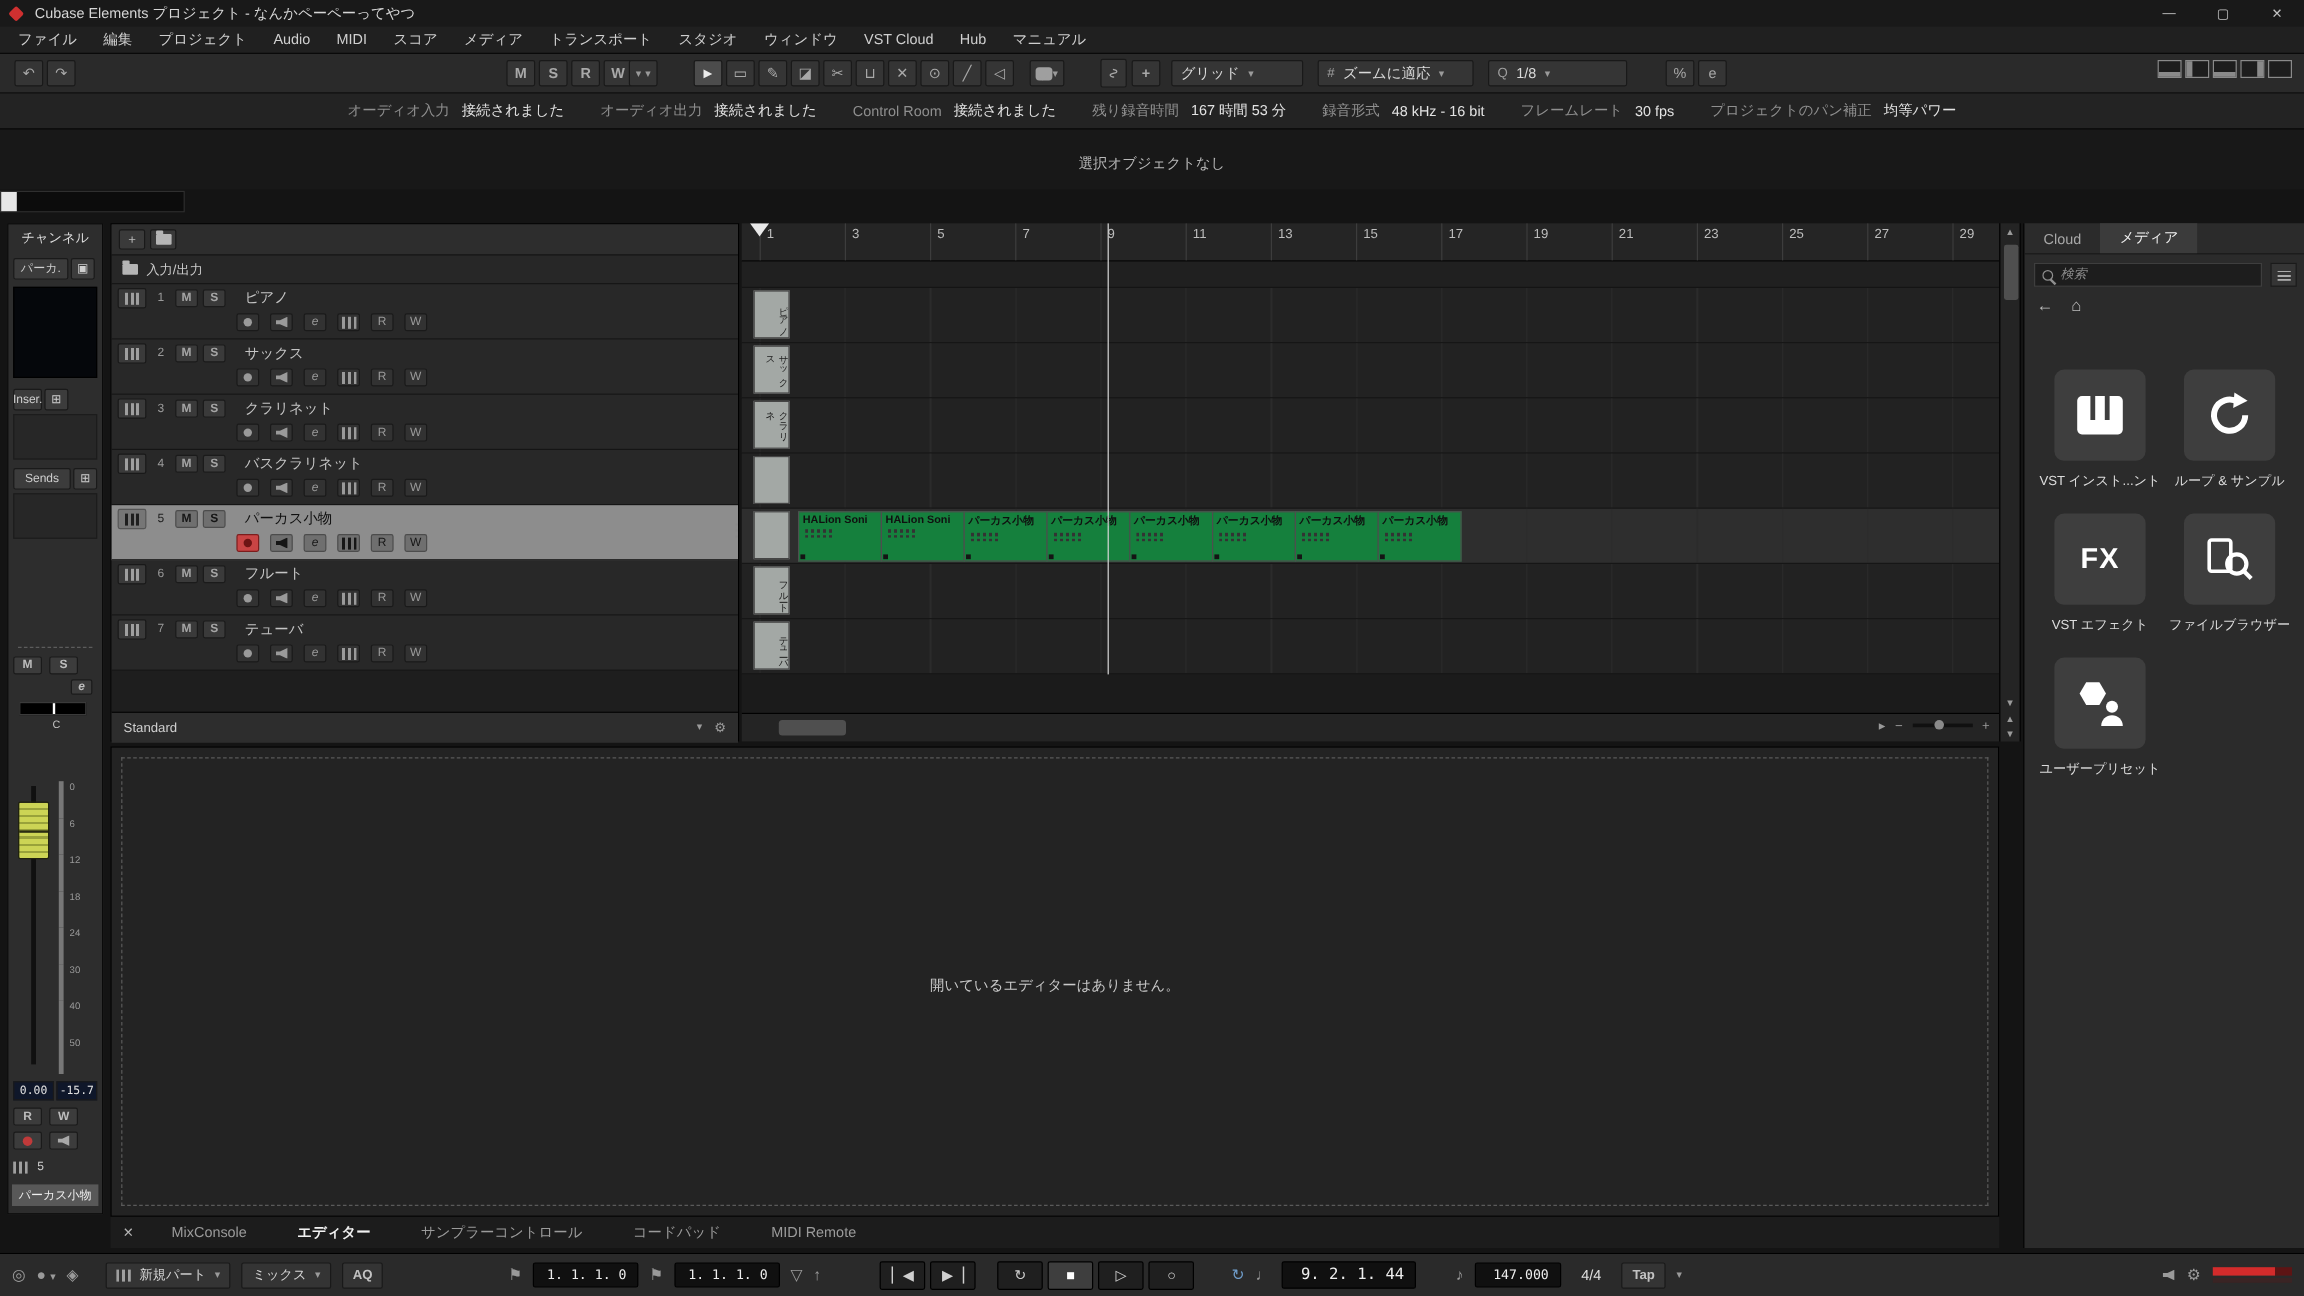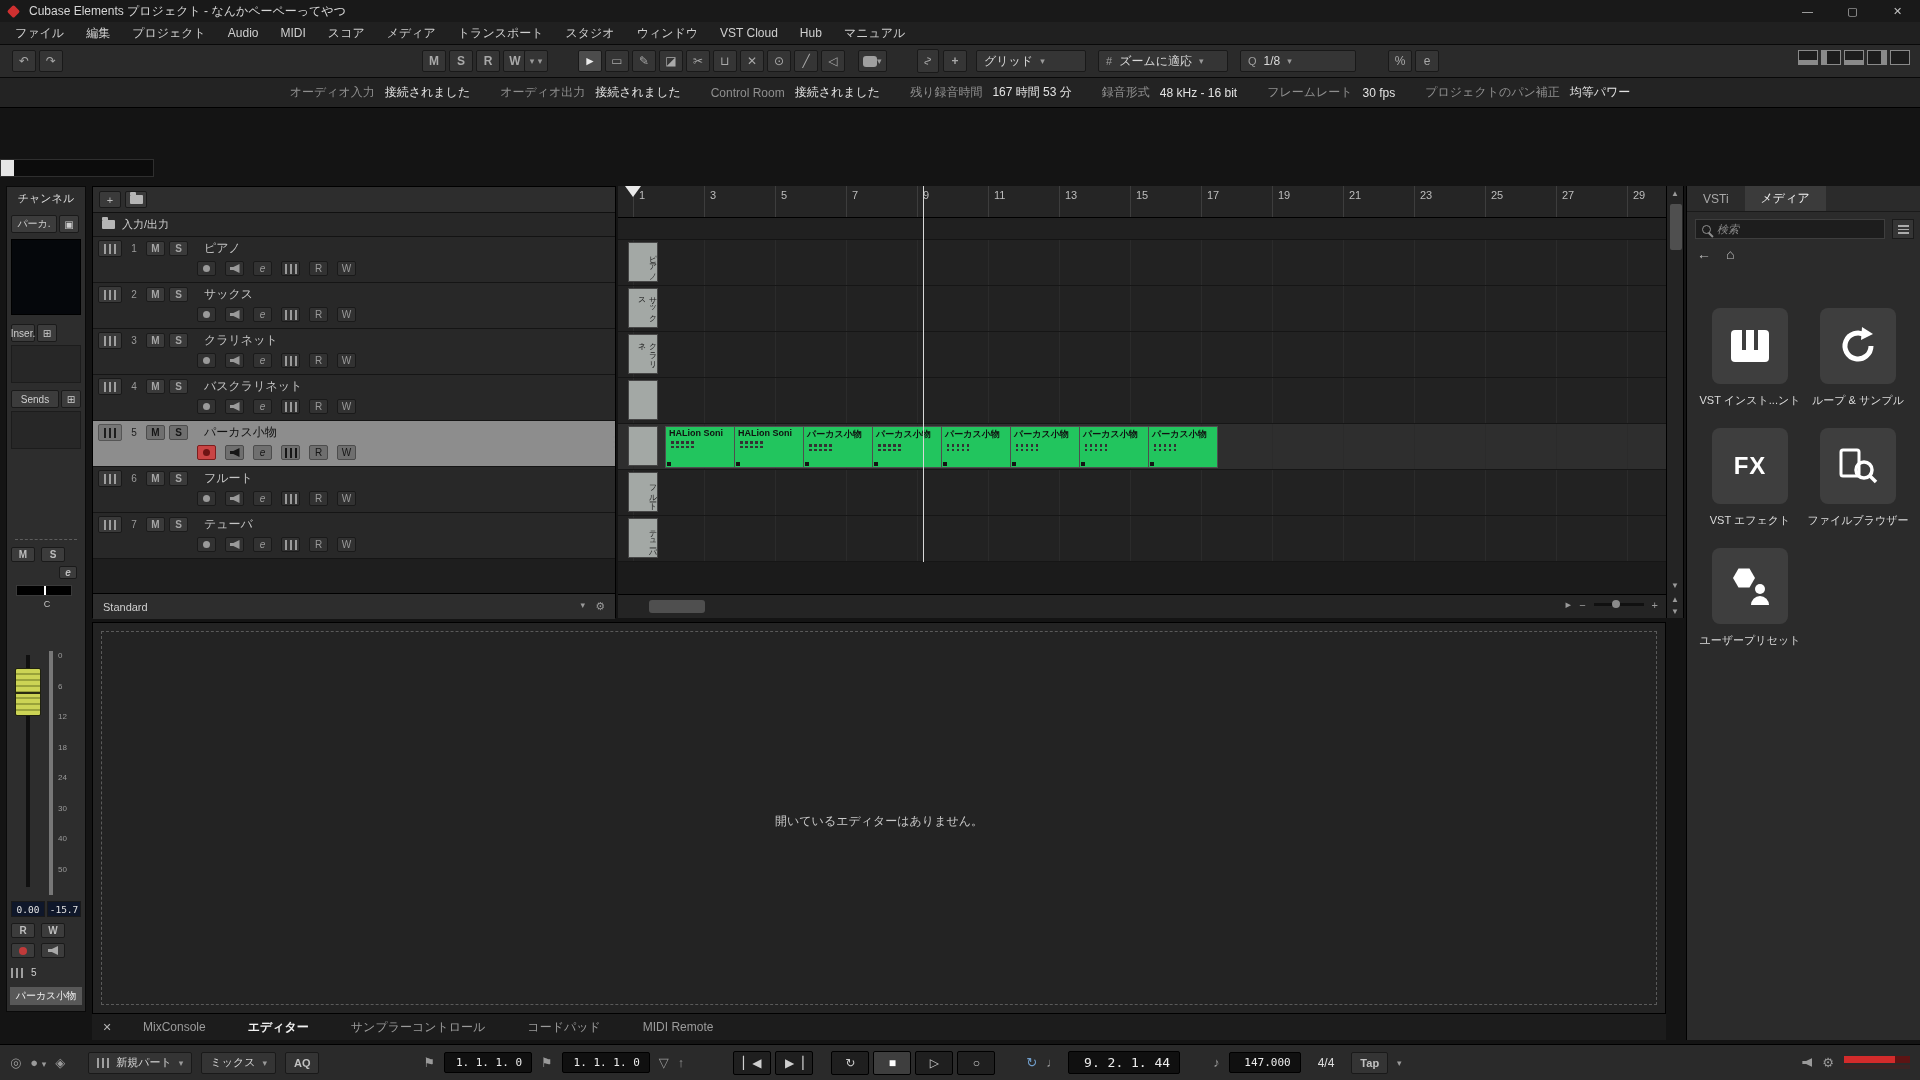--- a/index.html
+++ b/index.html
@@ -127,21 +127,21 @@
   border-right:8px solid transparent;border-top:11px solid #e9e9e9}
 #lanes{position:absolute;top:32px;left:0;width:100%}
 .lane-folder{height:22px;background:#202020;border-bottom:1px solid #141414}
 .lane{height:46px;background:#222;border-bottom:1px solid #161616;position:relative;
   background-image:repeating-linear-gradient(90deg,#2b2b2b 0 1px,transparent 1px 71px);background-position:15px 0}
 .lane.selected{background-color:#2e2e2e}
 .part{position:absolute;left:10px;top:2px;width:30px;height:40px;background:#a3a8a5;border:1px solid #454545;
   color:#1c1c1c;font-size:8px;writing-mode:vertical-rl;text-orientation:upright;display:flex;justify-content:center;
   padding-top:2px;overflow:hidden}
 #clips{position:absolute;left:47px;top:240px;display:flex}
-.clip{width:70px;height:42px;background:#22c55e;border:1px solid #4e4e4e;margin-right:-1px;position:relative;flex:none;overflow:hidden}
+.clip{width:70px;height:42px;background:#15803d;border:1px solid #4e4e4e;margin-right:-1px;position:relative;flex:none;overflow:hidden}
 .clip-t{font-size:9px;color:#101010;padding:1px 3px;white-space:nowrap;overflow:hidden;font-weight:bold}
 .clip-notes{width:24px;height:2.5px;margin:2px 0 0 5px;
   background:repeating-linear-gradient(90deg,#333 0 2.5px,transparent 2.5px 5px)}
 .clip::after{content:"";position:absolute;left:1px;bottom:1px;width:4px;height:4px;background:#141414}
 #playhead{position:absolute;left:305px;top:0;width:1px;height:376px;background:#d8d8d8}
 #ev-hscroll{position:absolute;left:0;bottom:0;width:100%;height:24px;background:#242424;border-top:1px solid #000}
 #ev-hthumb{position:absolute;left:31px;top:5px;width:56px;height:13px;background:#4f4f4f;border-radius:3px}
 #zoomctl{position:absolute;right:8px;top:3px;display:flex;align-items:center;gap:8px;color:#9a9a9a;font-size:11px}
 #zoomtrack{width:50px;height:3px;background:#101010;position:relative}
 #zoomtrack i{position:absolute;left:18px;top:-3px;width:8px;height:8px;border-radius:50%;background:#8a8a8a}
@@ -344,20 +344,23 @@
         <span class="info-label">フレームレート</span>
         <span class="info-value">30 fps</span>
       </span>
 
       <span class="info-item">
         <span class="info-label">プロジェクトのパン補正</span>
         <span class="info-value">均等パワー</span>
       </span>
     </div>
 
+  <div id="statusbar" class="ab">
+    <span>選択オブジェクトなし</span>
+  </div>
 
   <div id="overview" class="ab">
     <span id="ov-thumb"></span>
   </div>
 
   <div id="channel" class="ab">
     <div class="cp-header">チャンネル</div>
     <div class="cp-row" style="top:28px">
       <span class="cp-chip" style="width:46px">パーカ.</span>
       <span class="cp-chip" style="width:20px">▣</span>
@@ -770,21 +773,21 @@
         <span class="btab active">エディター</span>
         <span class="btab">サンプラーコントロール</span>
         <span class="btab">コードパッド</span>
         <span class="btab">MIDI Remote</span>
       </span>
   </div>
 
   <div id="rightzone" class="ab">
     <div id="rz-tabs">
 
-    <span class="rz-tab">VSTi</span>
+    <span class="rz-tab">Cloud</span>
         <span class="rz-tab active">メディア</span>
       </div>
     <div id="rz-search">
       <span class="mag"></span>
       <input placeholder="検索" style="">
     </div>
     <span id="rz-listbtn">
         <span class="lines"></span>
       </span>
     <div id="rz-nav">

